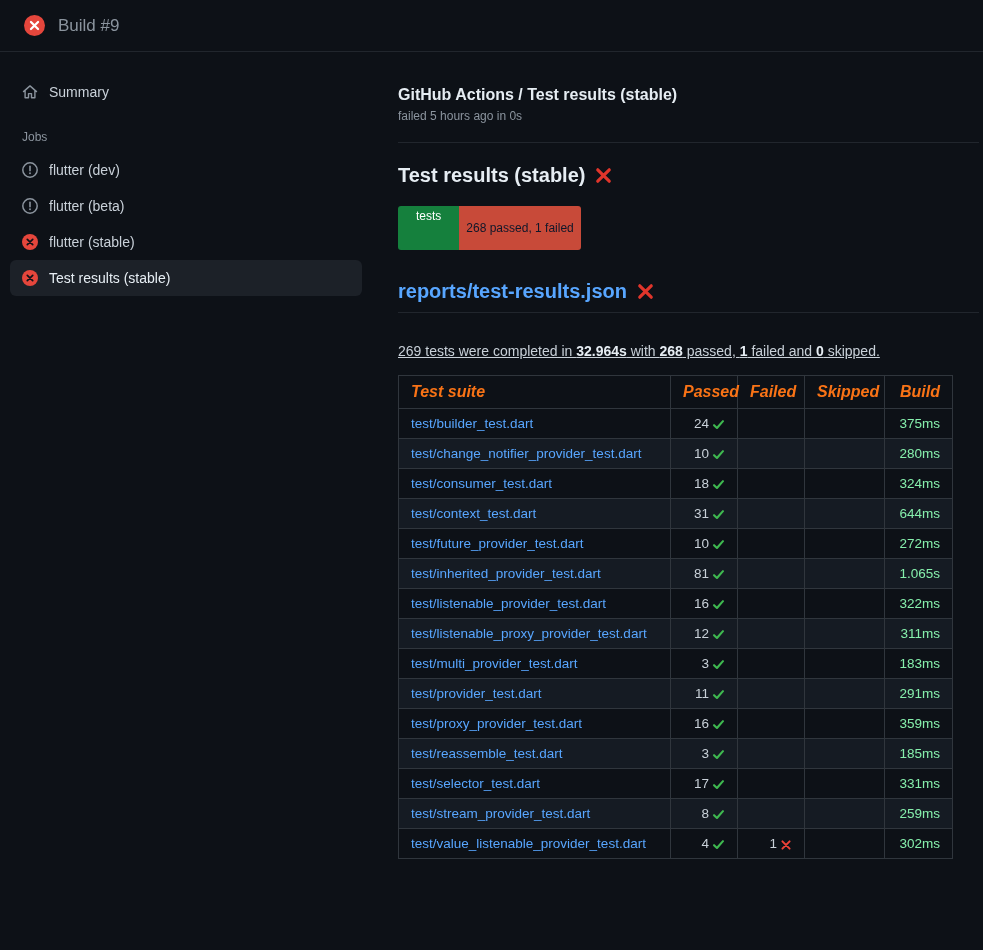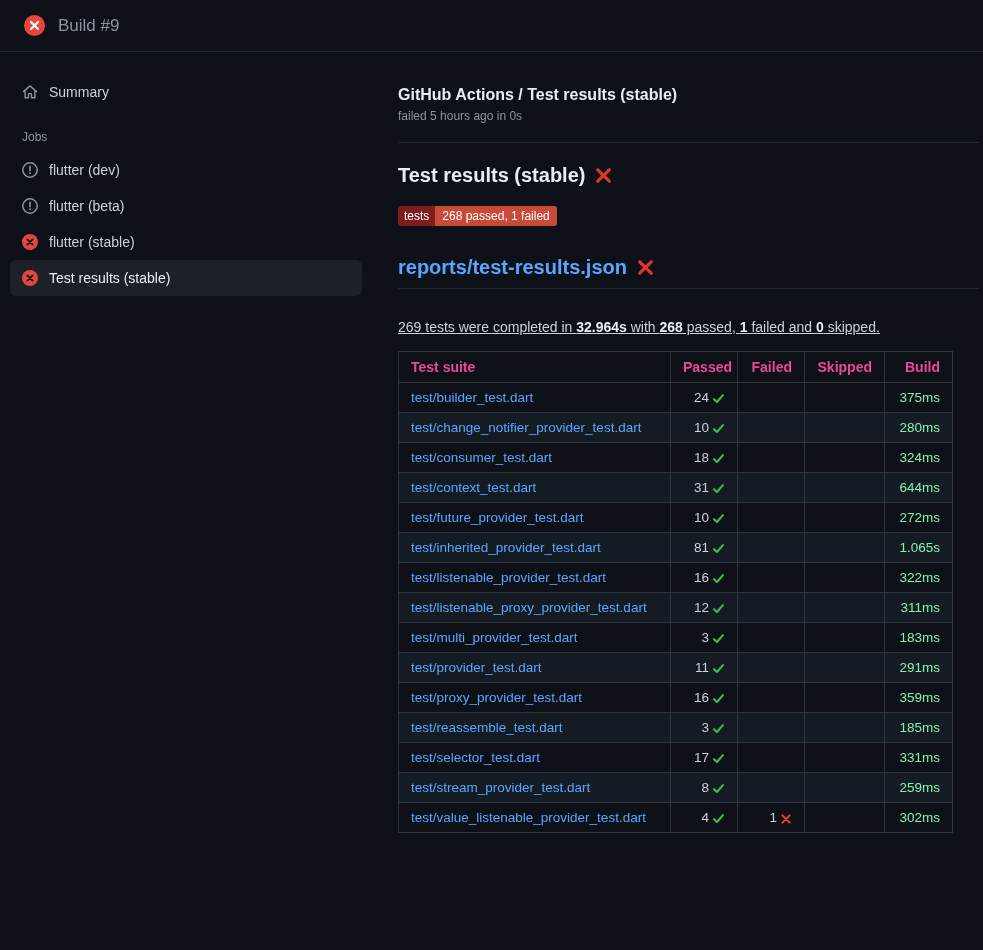--- a/index.html
+++ b/index.html
@@ -42,41 +42,41 @@
   .divider { border-bottom: 1px solid #21262d; margin-top: 19px; }
 
   h2.section-title {
     display: flex; align-items: center; gap: 10px;
     font-size: 20px; font-weight: 700; color: #e6edf3;
     margin: 21px 0 0 0;
   }
   .x-big { display: inline-flex; }
 
   .badge { display: inline-flex; margin-top: 19px; border-radius: 3px; overflow: hidden; font-size: 12px; line-height: 1; }
-  .badge-label { background: #7f1d1d; color: #ffffff; padding: 4px 6px; }
-  .badge-value { background: #c84a39; color: #ffffff; padding: 4px 7px; }
+  .badge-label { background: #15803d; color: #ffffff; padding: 4px 18px; }
+  .badge-value { background: #c84a39; color: #0f172a; padding: 16px 7px; }
 
   h2.report-title {
     display: flex; align-items: center; gap: 10px;
     font-size: 20px; font-weight: 700;
     margin: 30px 0 0 0; padding-bottom: 9px;
     border-bottom: 1px solid #21262d;
   }
   h2.report-title a { color: #58a6ff; cursor: pointer; }
 
   .summary-line { margin: 30px 0 0 0; font-size: 14px; color: #c9d1d9; text-decoration: underline; }
   .summary-line b { color: #e6edf3; }
 
   
   table.results {
     border-collapse: collapse; margin-top: 16px;
     width: 554px; table-layout: fixed; font-size: 13.5px;
   }
   .results th, .results td { border: 1px solid #30363d; padding: 7px 12px; }
-  .results th { color: #ec4899; font-weight: 700; font-size: 14px; text-align: left; }
+  .results th { color: #f97316; font-weight: 700; font-size: 16px; text-align: left; font-style: italic; }
   .results th.c-num, .results td.c-num { text-align: right; }
   .results tbody tr:nth-child(even) { background: #151b23; }
   a.suite-link { color: #58a6ff; cursor: pointer; }
   .cellflex { display: inline-flex; align-items: center; gap: 3px; }
   .mark { display: inline-flex; position: relative; top: 1px; }
   .c-time { color: #86efac; }
 </style>
 </head>
 <body>
 

